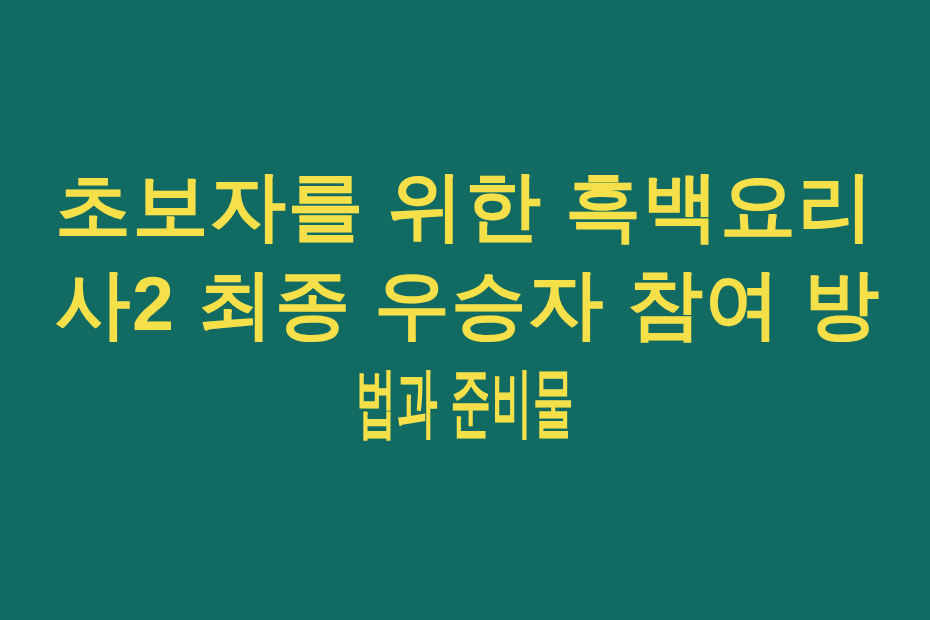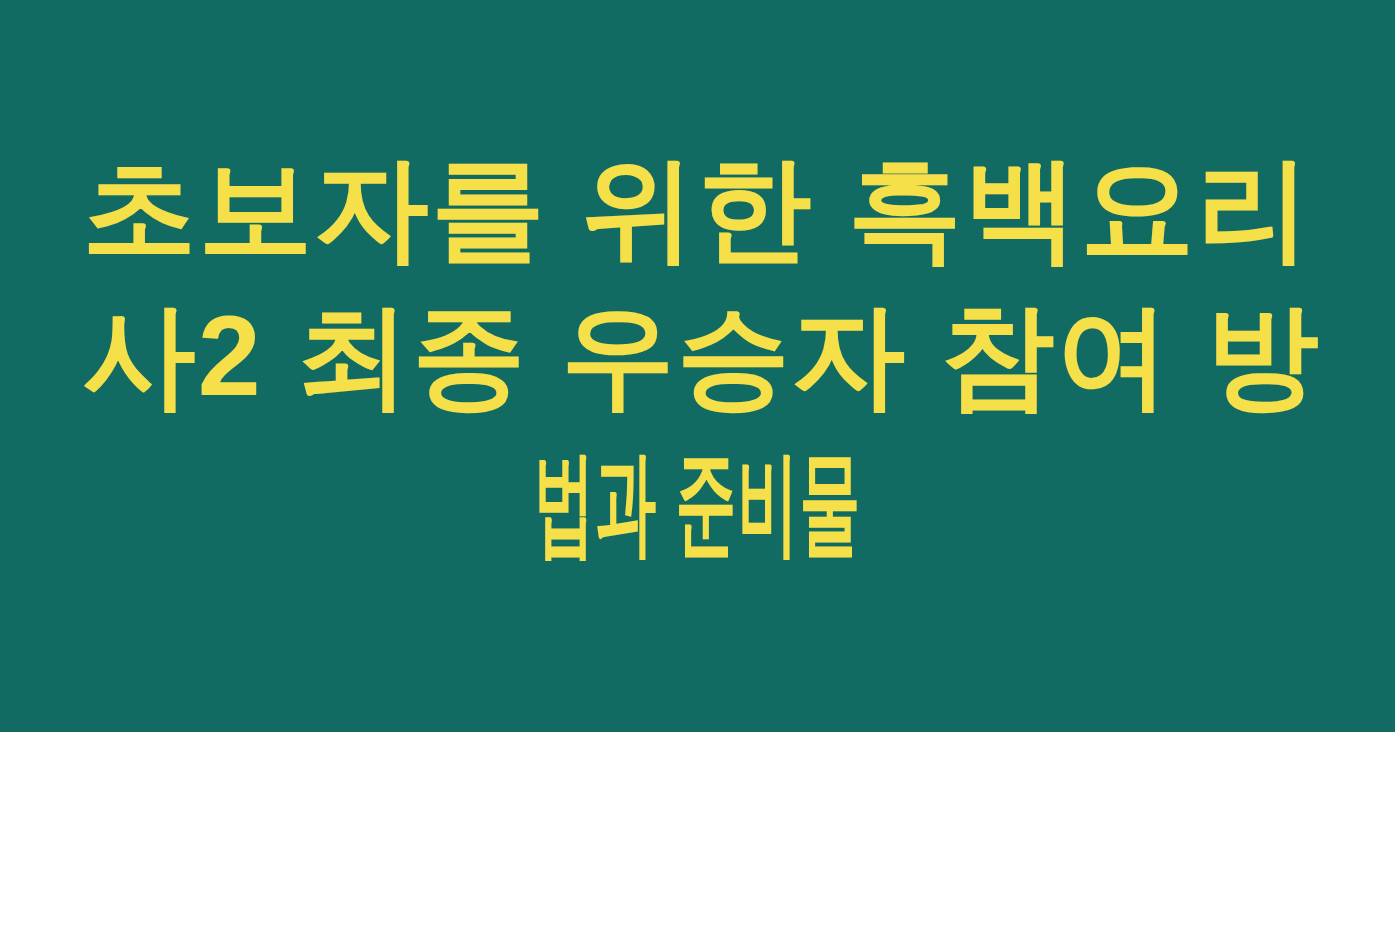--- a/index.html
+++ b/index.html
@@ -10,21 +10,21 @@
   body {
     width: 930px;
     height: 620px;
     overflow: hidden;
     font-family: "Liberation Sans", "DejaVu Sans", sans-serif;
   }
 
   #thumbnail-card {
     position: relative;
     width: 930px;
-    height: 488px;
+    height: 620px;
     background: #116B62;
     display: flex;
     flex-direction: column;
     align-items: flex-start;
     justify-content: center;
     box-sizing: border-box;
   }
 
   #title-block {
     width: 100%;

